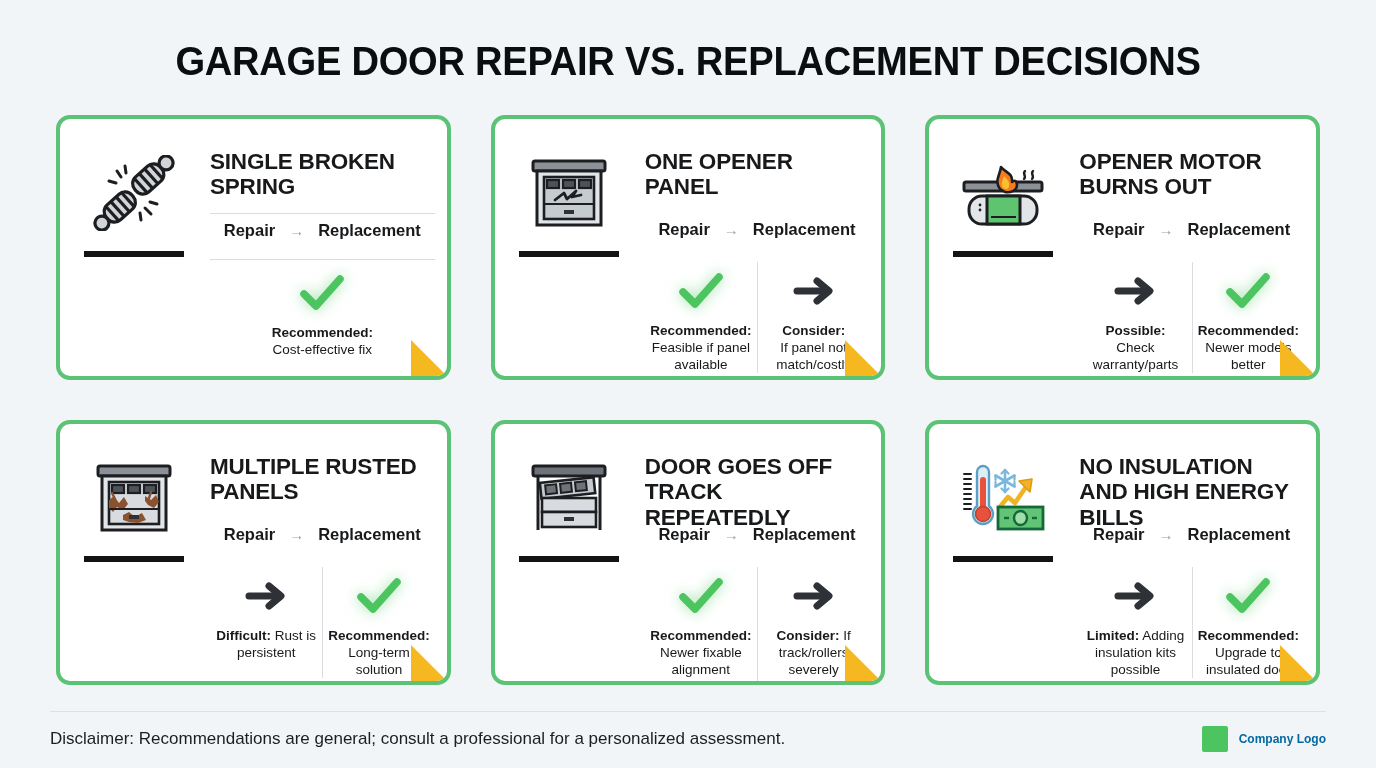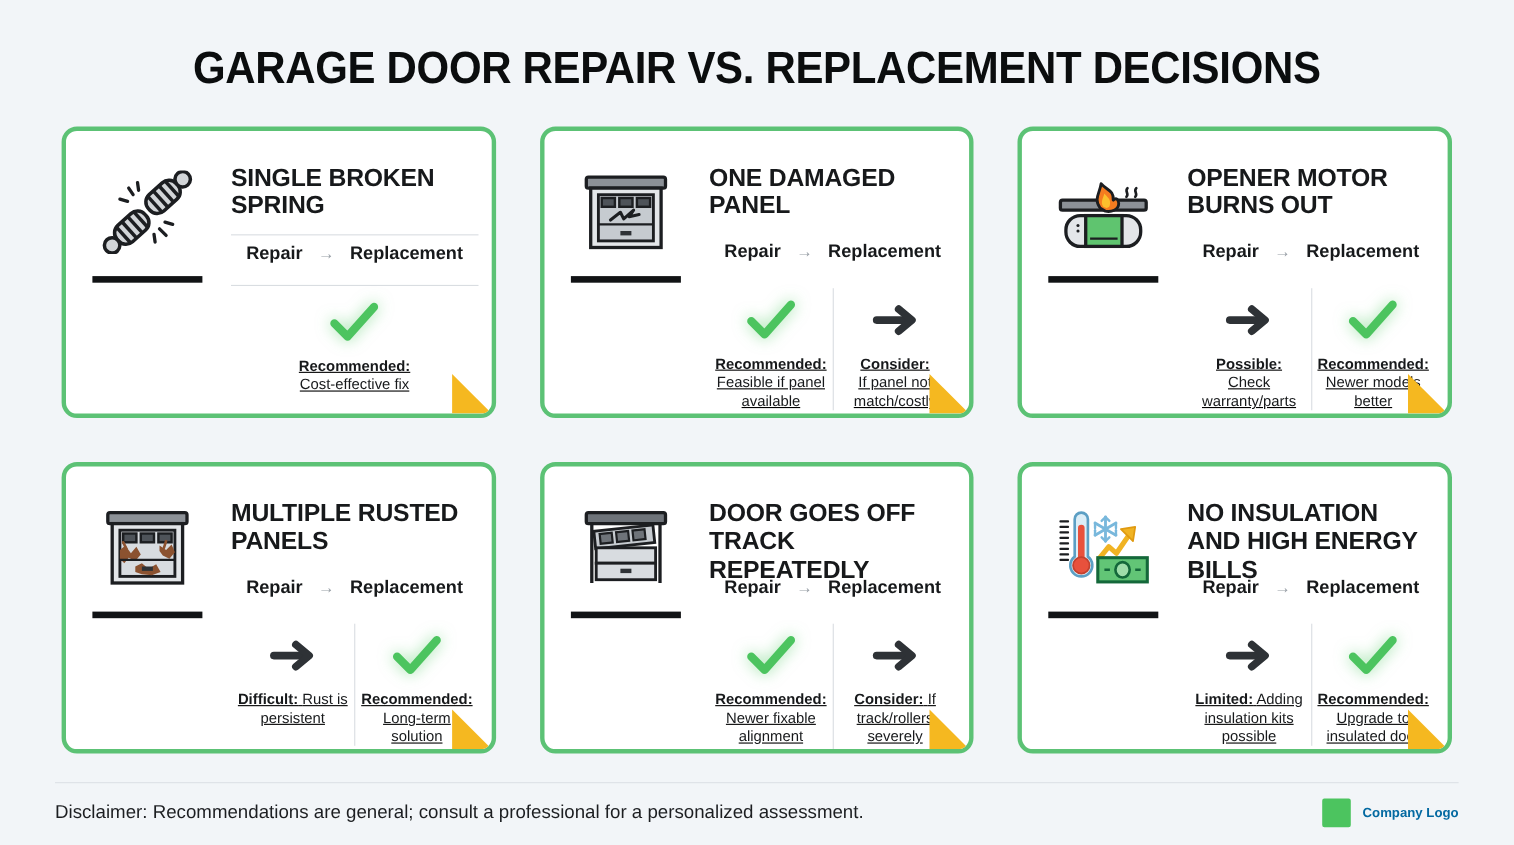--- a/index.html
+++ b/index.html
@@ -139,21 +139,20 @@
     color: #9AA1A8;
     font-size: 15px;
     line-height: 1;
   }
 
   
   .cols {
     flex: 1 1 auto;
     display: flex;
     margin-top: 4px;
-    text-decoration: underline;
   }
 
   .col {
     flex: 1 1 50%;
     display: flex;
     flex-direction: column;
     align-items: center;
     justify-content: flex-start;
     padding: 0 6px;
     min-width: 0;
@@ -303,21 +302,21 @@
             <rect x="35" y="25" width="12" height="8" fill="#4E5359" stroke="#1C1E21" stroke-width="2.2"></rect>
             <rect x="51" y="25" width="12" height="8" fill="#4E5359" stroke="#1C1E21" stroke-width="2.2"></rect>
             <line x1="16" y1="49" x2="66" y2="49" stroke="#1C1E21" stroke-width="2.2"></line>
             <rect x="36" y="55" width="10" height="4" fill="#2E3236"></rect>
             <path d="M27 45 L36 38 L39 44 L48 36 L44 42 L53 40" fill="none" stroke="#1C1E21" stroke-width="2.8" stroke-linecap="round" stroke-linejoin="round"></path>
           </svg>
         </div>
         <div class="icon-rule"></div>
       </div>
       <div class="content-col">
-        <div class="card-title">ONE DAMAGED PANEL</div>
+        <div class="card-title">ONE OPENER PANEL</div>
         <div class="hdr-rule"></div>
         <div class="hdr-row">
           <span class="hdr-label">Repair</span>
           <span class="hdr-arrow">→</span>
           <span class="hdr-label">Replacement</span>
         </div>
         <div class="hdr-rule"></div>
         <div class="cols">
           <div class="col left">
             <div class="mark">

